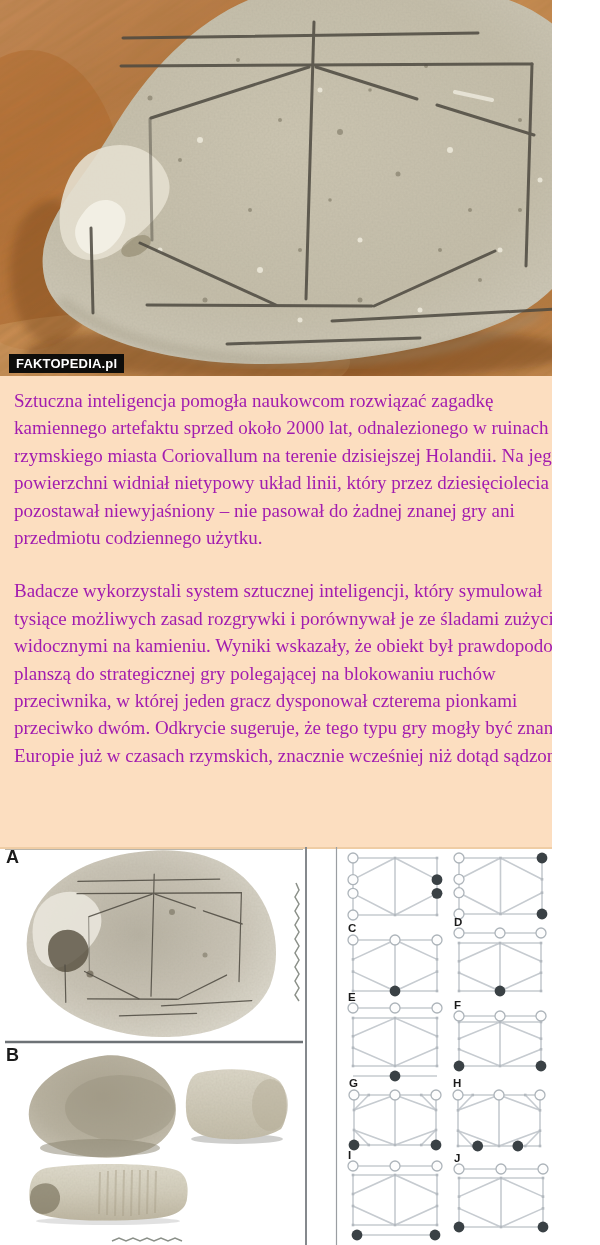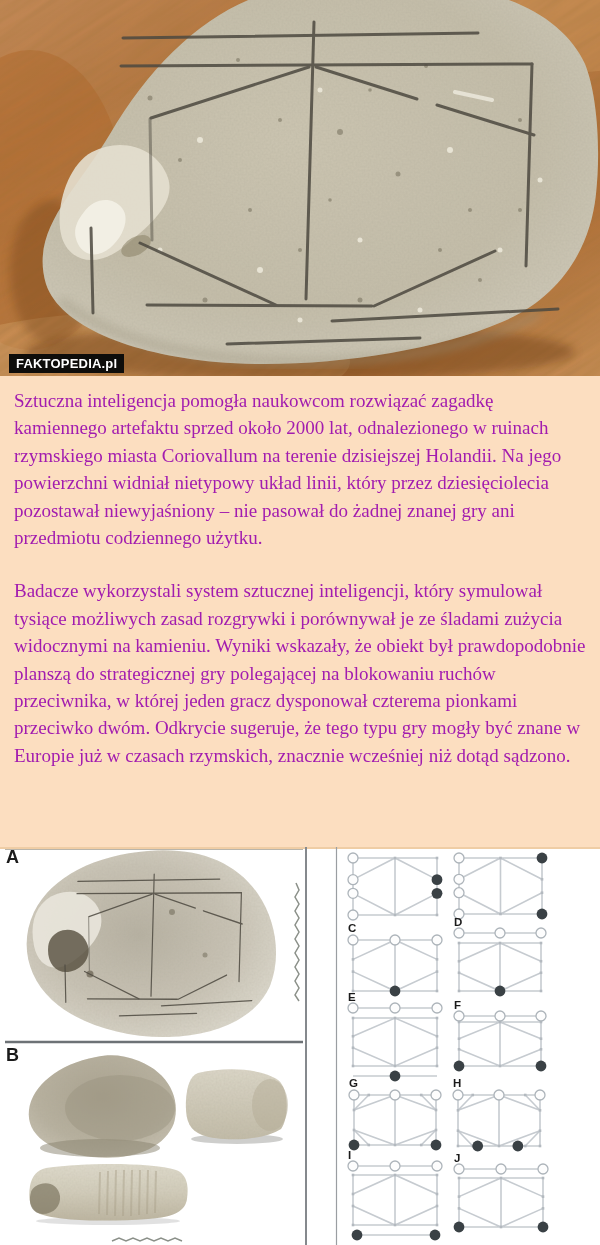--- a/index.html
+++ b/index.html
@@ -1,16 +1,16 @@
 <!DOCTYPE html>
 <html><head>
 <meta charset="utf-8">
 <style>
   html,body{margin:0;padding:0;background:#ffffff;}
-  .canvas{position:relative;width:600px;height:1245px;overflow:hidden;background:#fff;
+  .canvas{position:relative;width:552px;height:1245px;overflow:hidden;background:#fff;
           font-family:"Liberation Sans",sans-serif;}
   .photo{position:absolute;top:0;left:0;width:600px;height:376px;}
   .photo svg{display:block;}
   .watermark{position:absolute;top:354px;left:9px;height:19px;padding:0 7px;background:#0e0d0b;
              color:#ffffff;font:700 13px/19px "Liberation Sans",sans-serif;letter-spacing:.2px;}
   .article{position:absolute;top:376px;left:0;width:600px;height:471px;background:#fcdec0;
            box-sizing:border-box;padding:11px 14px 0 14px;}
   .article p{margin:0 0 26px 0;font-family:"Liberation Serif",serif;font-size:19px;
              line-height:27.4px;color:#a21caf;}
   .figure{position:absolute;top:847px;left:0;width:600px;height:398px;background:#ffffff;

